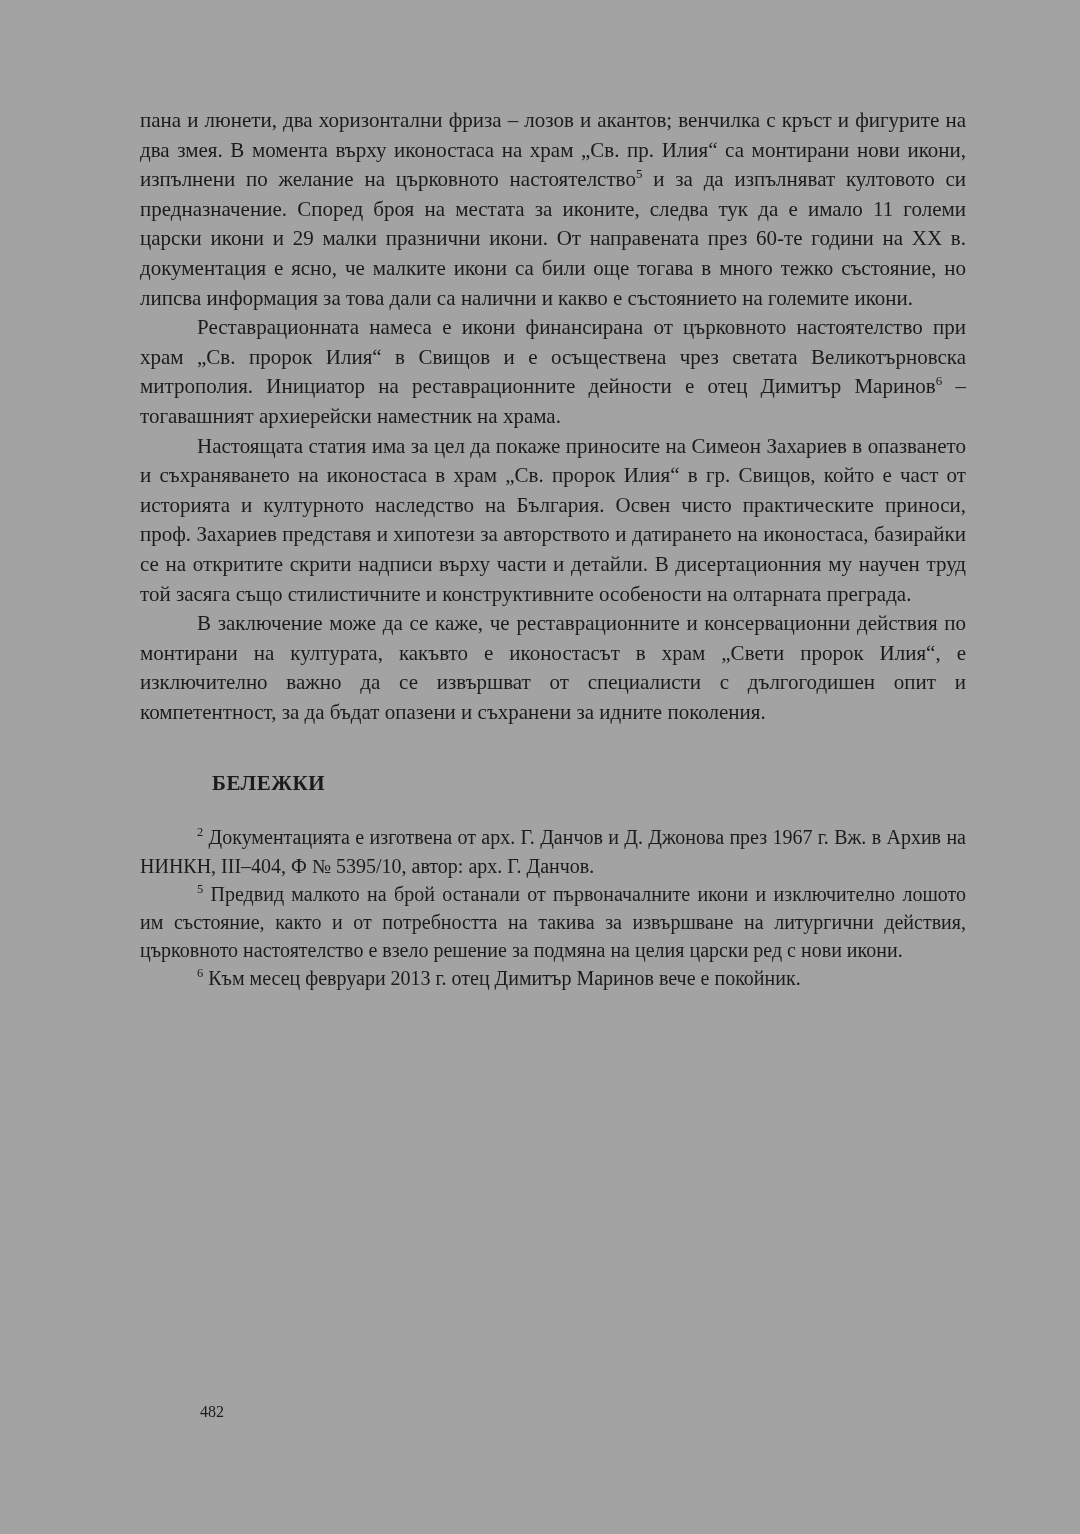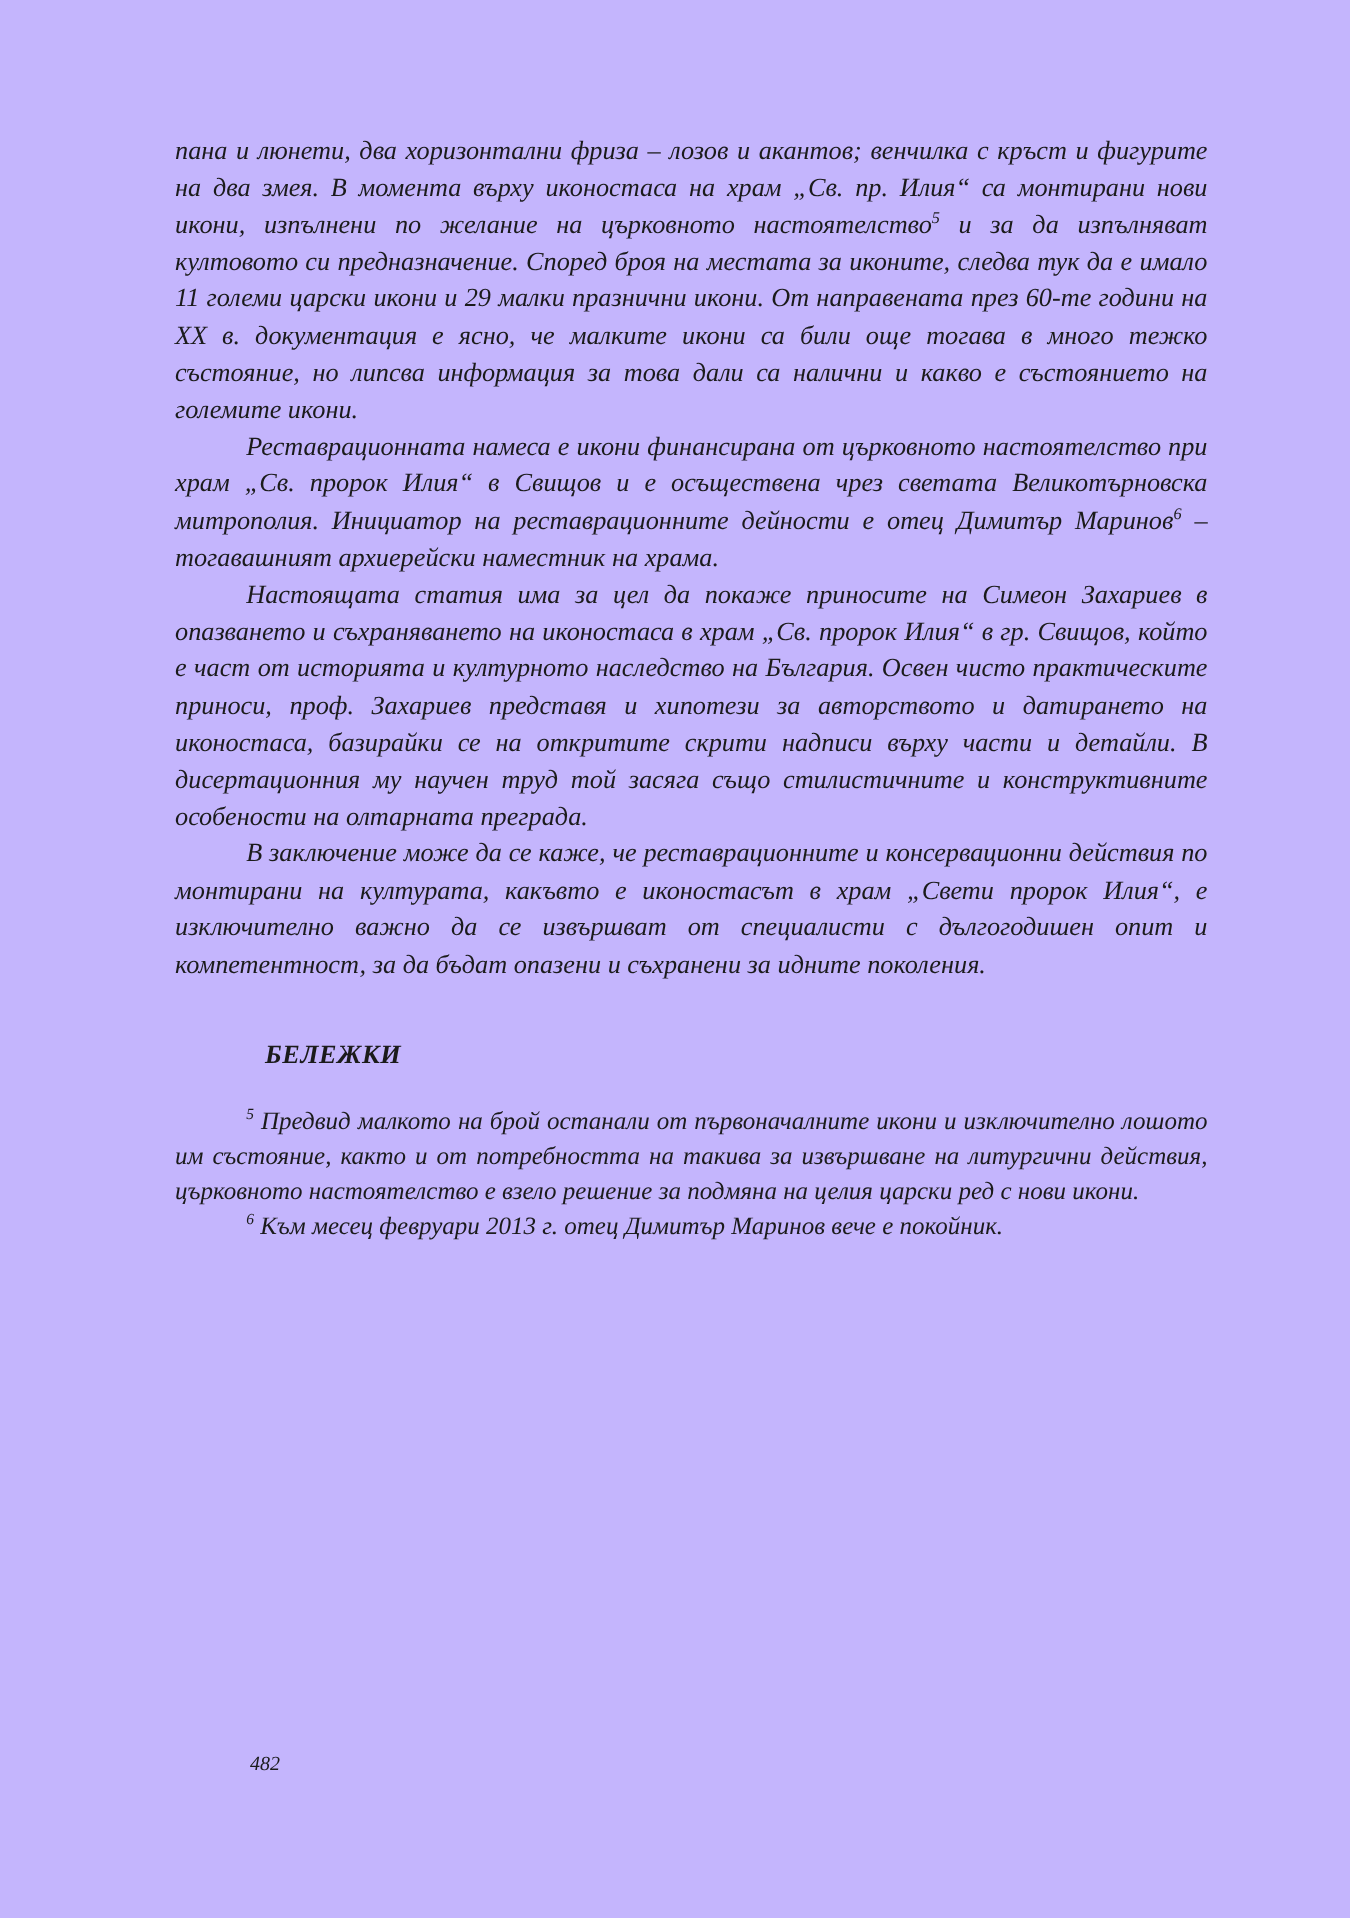--- a/index.html
+++ b/index.html
@@ -3,28 +3,27 @@
 <meta charset="utf-8">
 <style>
   html, body {
     margin: 0;
     padding: 0;
     background: #ffffff;
   }
   .page {
     width: 1080px;
     height: 1534px;
-    background: #c4b5fd;
+    background: #a3a3a3;
     position: relative;
     box-sizing: border-box;
     padding: 106px 114px 0 140px;
     font-family: "Liberation Serif", serif;
     color: #1b1b1b;
     overflow: hidden;
-    font-style: italic;
   }
   .body-text p.para {
     margin: 0;
     font-size: 21px;
     line-height: 29.6px;
     text-align: justify;
     text-indent: 57px;
   }
   .body-text p.para.first {
     text-indent: 0;
@@ -69,20 +68,21 @@
 
     <p class="para"><span>В заключение може да се каже, че реставрационните и консервационни действия по монтирани на културата, какъвто е иконостасът в храм „Свети пророк Илия“, е изключително важно да се извършват от специалисти с дългогодишен опит и компетентност, за да бъдат опазени и съхранени за идните поколения.</span></p>
 
   </div>
 
   <h2 class="notes-heading">БЕЛЕЖКИ</h2>
 
   <div class="notes">
 
 
+    <p class="note"><sup>2</sup><span> Документацията е изготвена от арх. Г. Данчов и Д. Джонова през 1967 г. Вж. в Архив на НИНКН, III–404, Ф № 5395/10, автор: арх. Г. Данчов.</span></p>
 
 
 
     <p class="note"><sup>5</sup><span> Предвид малкото на брой останали от първоначалните икони и изключително лошото им състояние, както и от потребността на такива за извършване на литургични действия, църковното настоятелство е взело решение за подмяна на целия царски ред с нови икони.</span></p>
 
     <p class="note"><sup>6</sup><span> Към месец февруари 2013 г. отец Димитър Маринов вече е покойник.</span></p>
 
   </div>
 
   <div class="page-number">482</div>

